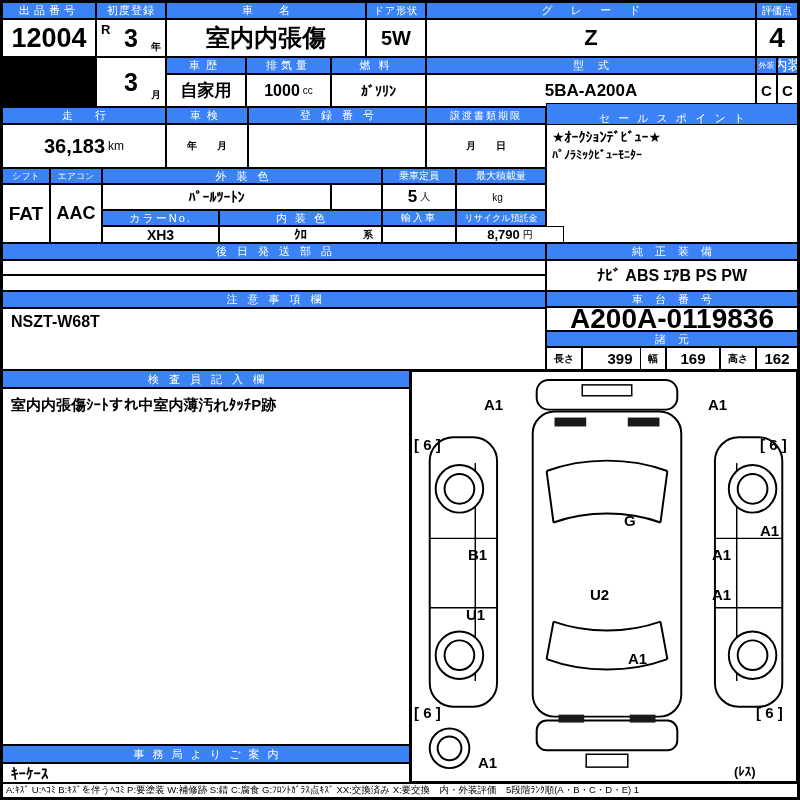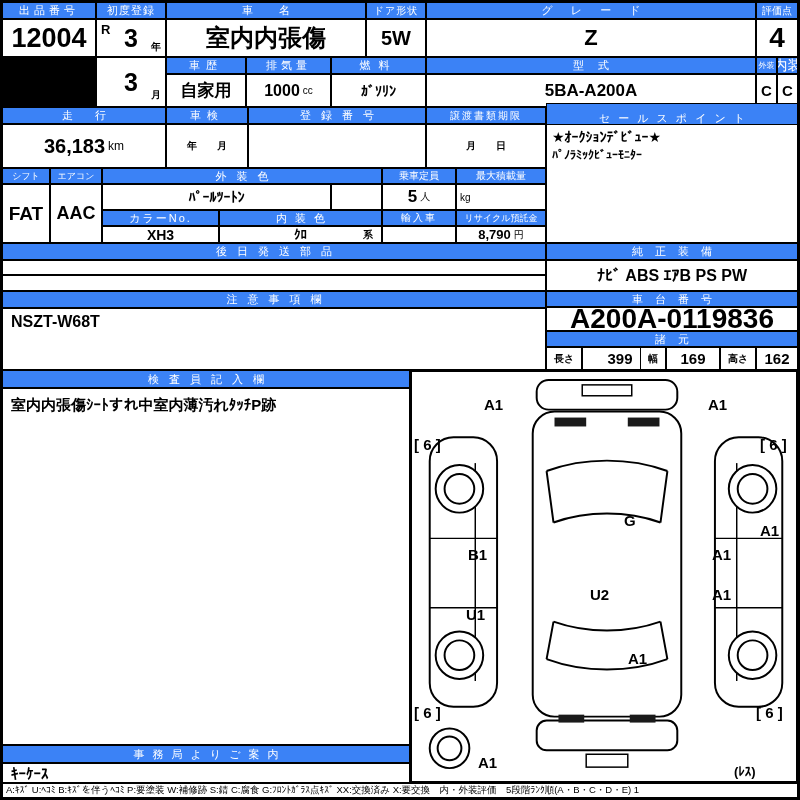--- a/index.html
+++ b/index.html
@@ -100,36 +100,36 @@
 <div class="hd" style="left:102px;top:168px;width:280px;height:16px;letter-spacing:10px;text-indent:10px">外装色</div>
 <div class="hd" style="left:382px;top:168px;width:74px;height:16px;font-size:10px">乗車定員</div>
 <div class="hd" style="left:456px;top:168px;width:90px;height:16px;font-size:10px">最大積載量</div>
 
 <div class="c v" style="left:102px;top:184px;width:229px;height:26px;font-size:14px">ﾊﾟｰﾙﾂｰﾄﾝ</div>
 <div class="c" style="left:331px;top:184px;width:51px;height:26px"></div>
 <div class="c v" style="left:382px;top:184px;width:74px;height:26px">
   <span style="font-size:17px;font-weight:bold">5</span>
   <span class="unit">人</span>
 </div>
-<div class="c" style="left:456px;top:184px;width:90px;height:26px;justify-content:flex-start;padding-right:10px">
+<div class="c" style="left:456px;top:184px;width:90px;height:26px;justify-content:center;padding-right:10px">
   <span class="unit">kg</span>
 </div>
 
 <div class="hd" style="left:102px;top:210px;width:117px;height:16px;letter-spacing:2px">カラーNo.</div>
 <div class="hd" style="left:219px;top:210px;width:163px;height:16px;letter-spacing:8px;text-indent:8px">内装色</div>
 <div class="hd" style="left:382px;top:210px;width:74px;height:16px;font-size:10px;letter-spacing:2px">輸入車</div>
 <div class="hd" style="left:456px;top:210px;width:90px;height:16px;font-size:9px">リサイクル預託金</div>
 
 <div class="c v" style="left:102px;top:226px;width:117px;height:17px;font-size:14px">XH3</div>
 <div class="c" style="left:219px;top:226px;width:163px;height:17px">
   <span style="font-size:13px;font-weight:bold">ｸﾛ</span>
   <span style="position:absolute;right:8px;font-size:10px;font-weight:bold">系</span>
 </div>
 <div class="c" style="left:382px;top:226px;width:74px;height:17px"></div>
-<div class="c v" style="left:456px;top:226px;width:90px;height:17px">
+<div class="c v" style="left:456px;top:226px;width:108px;height:17px">
   <span style="font-size:13px;font-weight:bold">8,790</span>
   <span class="unit">円</span>
 </div>
 
 <div class="hd" style="left:2px;top:243px;width:544px;height:17px;letter-spacing:10px;text-indent:10px">後日発送部品</div>
 <div class="c" style="left:2px;top:260px;width:544px;height:15px"></div>
 <div class="c" style="left:2px;top:275px;width:544px;height:16px"></div>
 
 <div class="hd" style="left:2px;top:291px;width:544px;height:17px;letter-spacing:10px;text-indent:10px">注意事項欄</div>
 <div class="c topleft v" style="left:2px;top:308px;width:544px;height:62px;font-size:16px;padding:4px 8px">NSZT-W68T</div>

